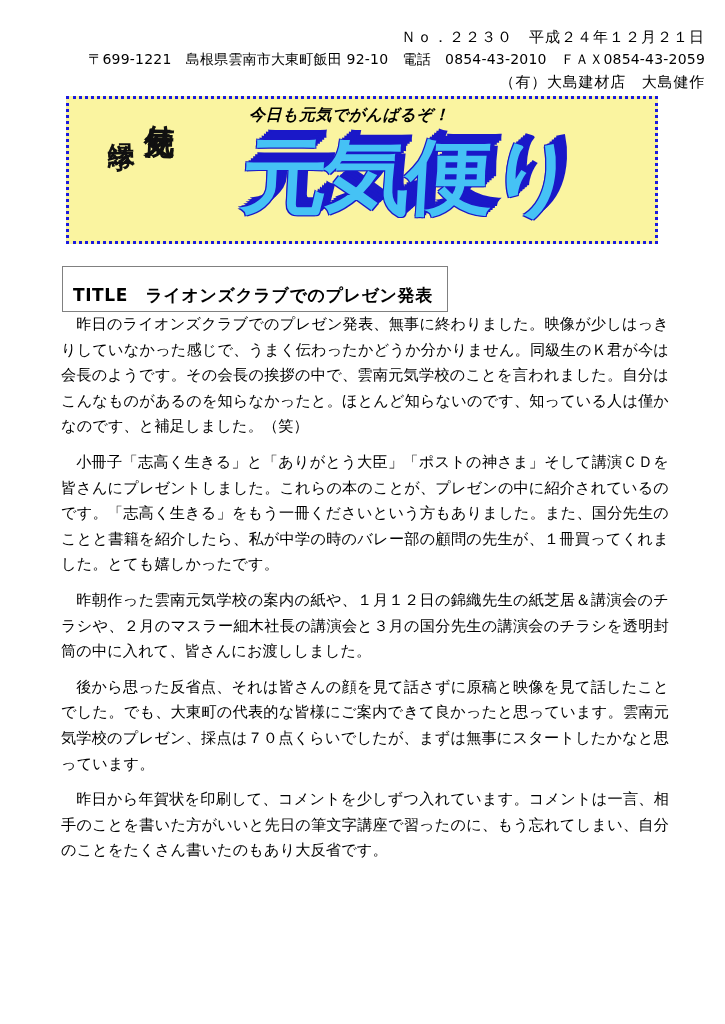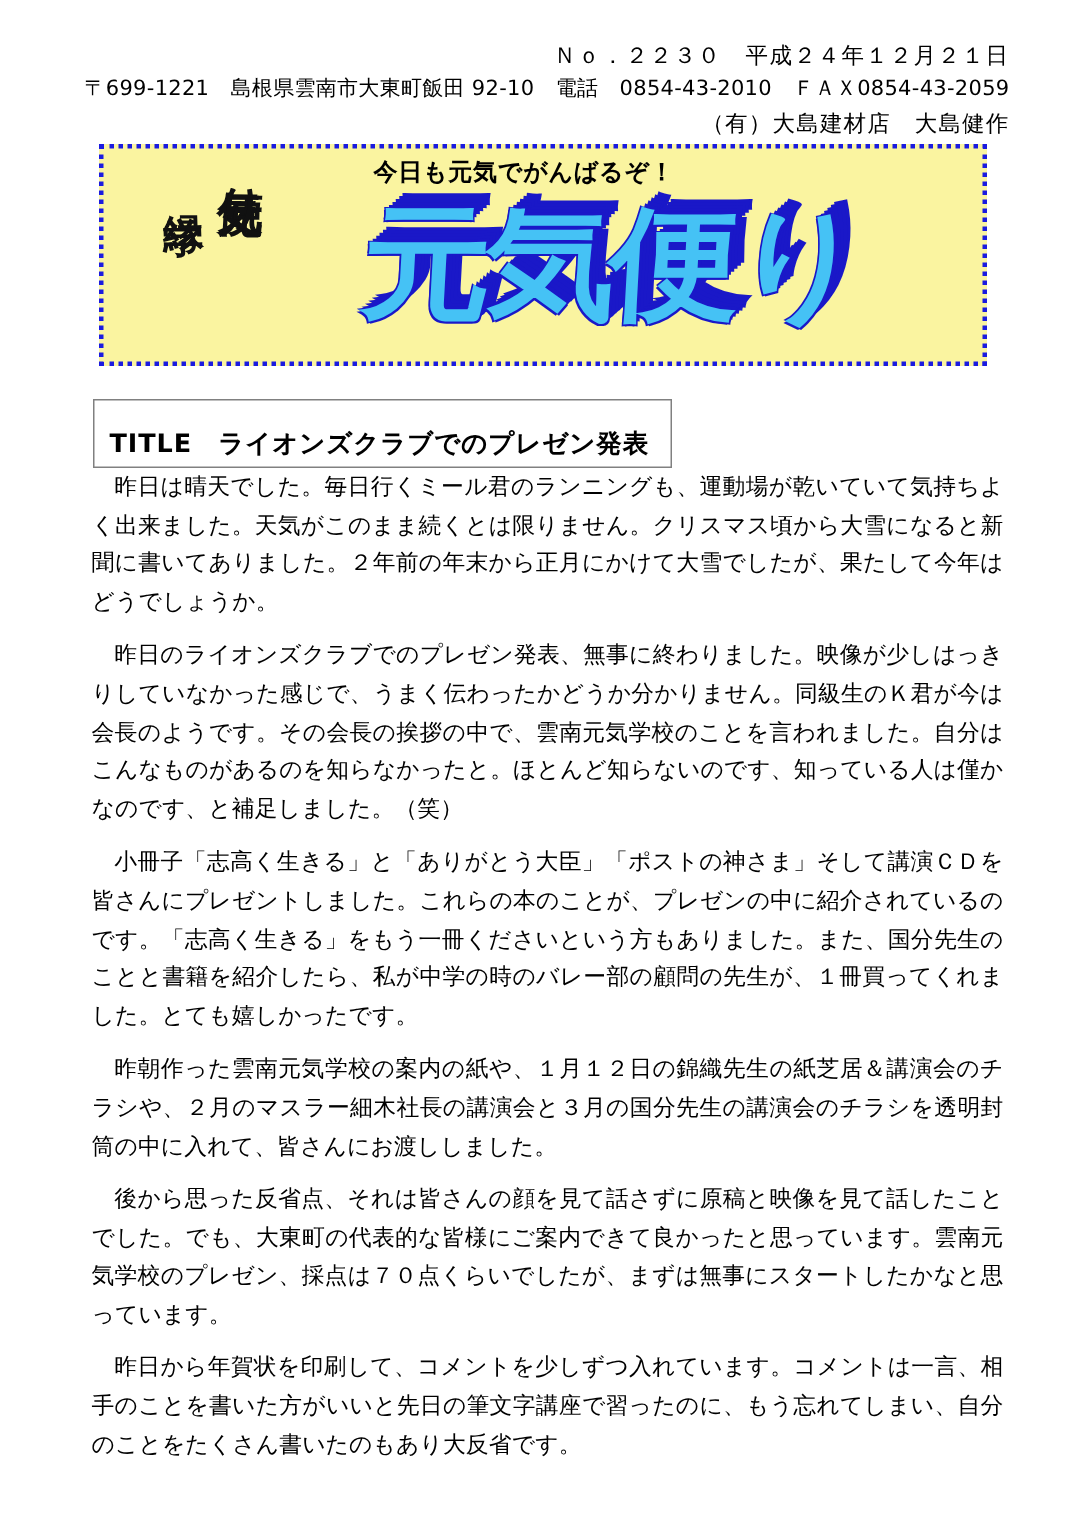--- a/index.html
+++ b/index.html
@@ -15,21 +15,21 @@
     color: #000000;
     overflow: hidden;
   }
 
   
   .header {
     position: absolute;
     left: 0;
     top: 26px;
     width: 725px;
-    padding-right: 52px;
+    padding-right: 20px;
     box-sizing: border-box;
     text-align: right;
     line-height: 1.55;
   }
   .header-line {
     font-size: 14.5px;
     letter-spacing: 0.4px;
     white-space: nowrap;
   }
   .header-line.issue { font-size: 15px; letter-spacing: 1px; }
@@ -87,20 +87,21 @@
 
   .tagline {
     position: absolute;
     left: 180px;
     top: 6px;
     font-size: 16px;
     font-weight: bold;
     letter-spacing: 0.5px;
     color: #000000;
     white-space: nowrap;
+    font-style: italic;
   }
 
   .bigtitle {
     position: absolute;
     left: 172px;
     top: 26px;
     width: 412px;
     height: 112px;
   }
   .bigtitle span {
@@ -184,20 +185,19 @@
     </div>
 
   </div>
 </div>
 
 <div class="titlebox">
   <div class="titlebox-text">TITLE　ライオンズクラブでのプレゼン発表</div>
 </div>
 
 <div class="body-col">
-  <p class="para">昨日は晴天でした。毎日行くミール君のランニングも、運動場が乾いていて気持ちよく出来ました。天気がこのまま続くとは限りません。クリスマス頃から大雪になると新聞に書いてありました。２年前の年末から正月にかけて大雪でしたが、果たして今年はどうでしょうか。</p>
   <p class="para">昨日のライオンズクラブでのプレゼン発表、無事に終わりました。映像が少しはっきりしていなかった感じで、うまく伝わったかどうか分かりません。同級生のＫ君が今は会長のようです。その会長の挨拶の中で、雲南元気学校のことを言われました。自分はこんなものがあるのを知らなかったと。ほとんど知らないのです、知っている人は僅かなのです、と補足しました。（笑）</p>
   <p class="para">小冊子「志高く生きる」と「ありがとう大臣」「ポストの神さま」そして講演ＣＤを皆さんにプレゼントしました。これらの本のことが、プレゼンの中に紹介されているのです。「志高く生きる」をもう一冊くださいという方もありました。また、国分先生のことと書籍を紹介したら、私が中学の時のバレー部の顧問の先生が、１冊買ってくれました。とても嬉しかったです。</p>
   <p class="para">昨朝作った雲南元気学校の案内の紙や、１月１２日の錦織先生の紙芝居＆講演会のチラシや、２月のマスラー細木社長の講演会と３月の国分先生の講演会のチラシを透明封筒の中に入れて、皆さんにお渡ししました。</p>
   <p class="para">後から思った反省点、それは皆さんの顔を見て話さずに原稿と映像を見て話したことでした。でも、大東町の代表的な皆様にご案内できて良かったと思っています。雲南元気学校のプレゼン、採点は７０点くらいでしたが、まずは無事にスタートしたかなと思っています。</p>
   <p class="para">昨日から年賀状を印刷して、コメントを少しずつ入れています。コメントは一言、相手のことを書いた方がいいと先日の筆文字講座で習ったのに、もう忘れてしまい、自分のことをたくさん書いたのもあり大反省です。</p>
 
 </div>
 
 </body></html>

